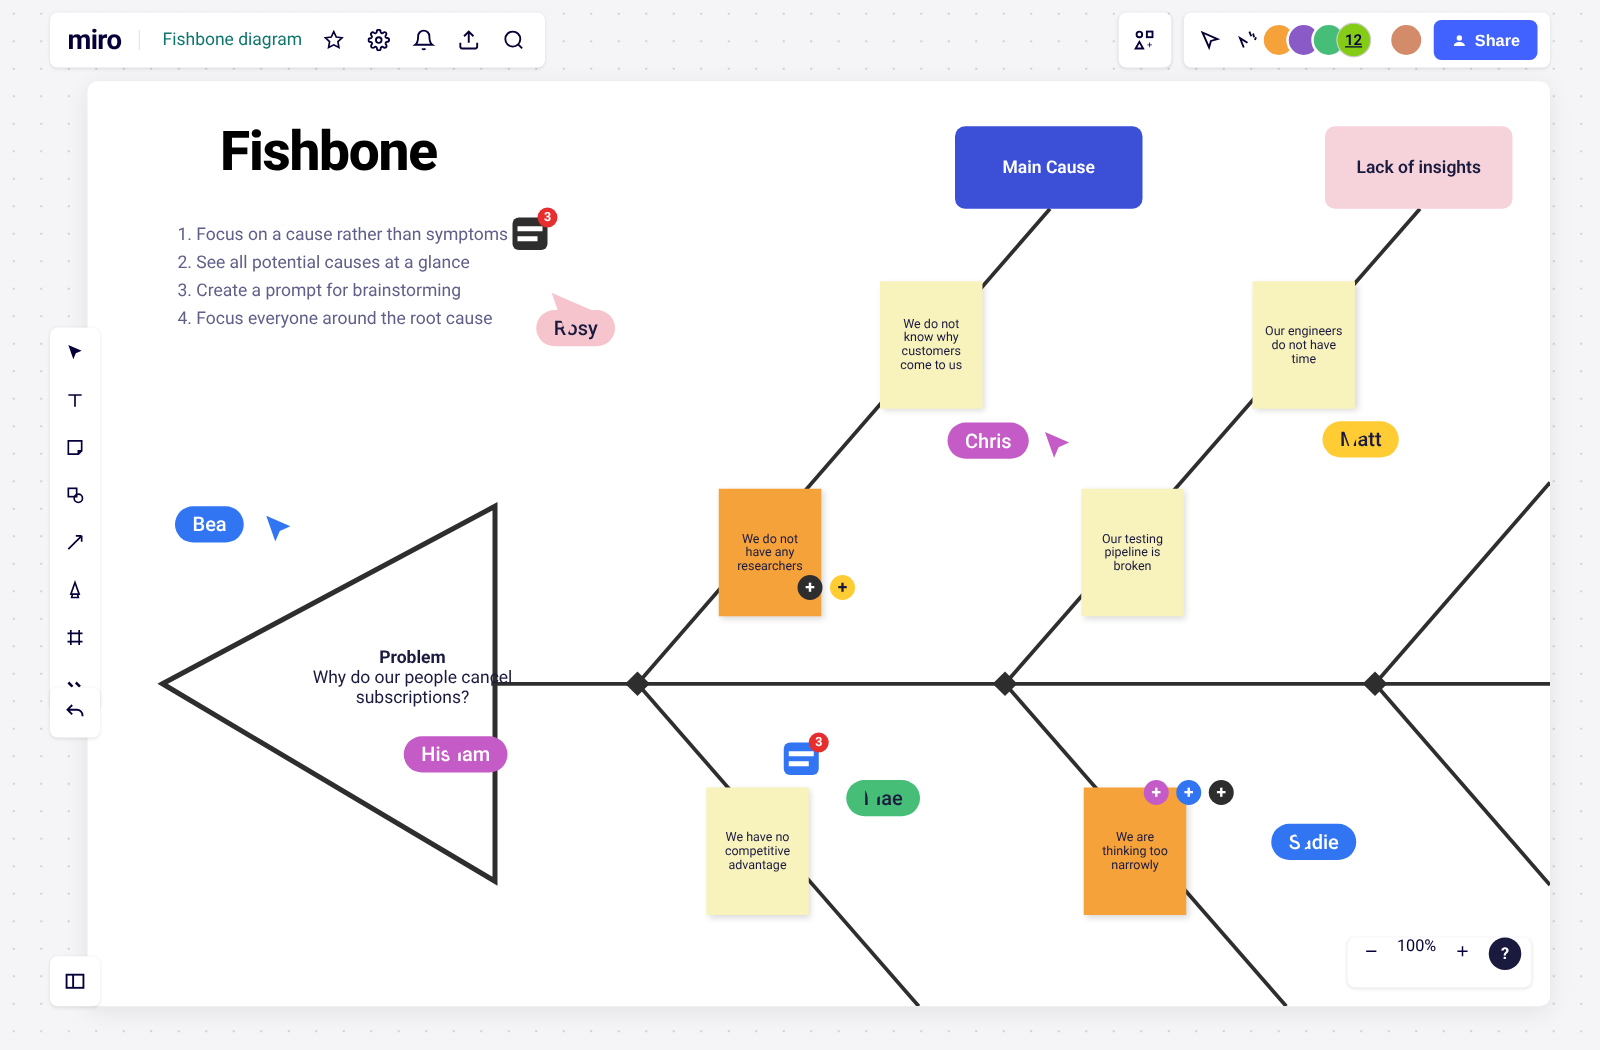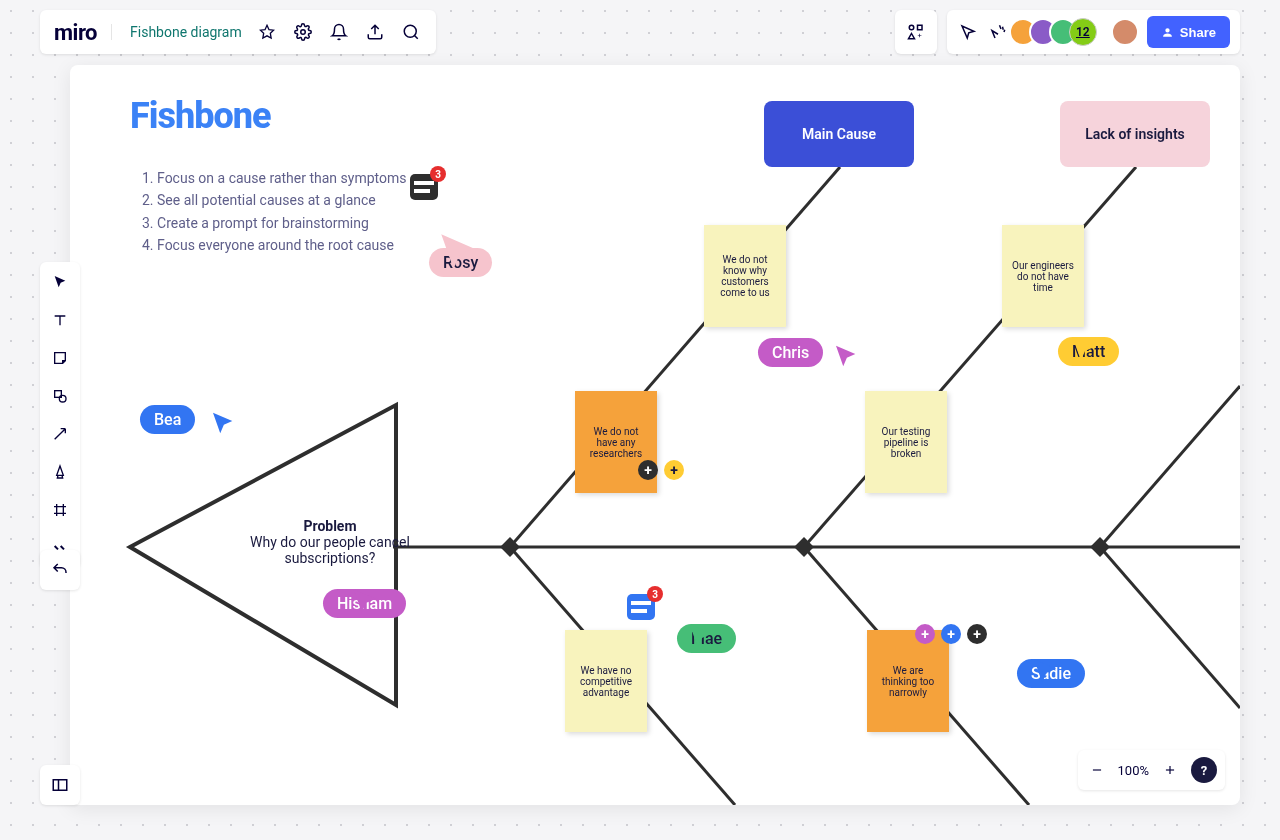--- a/index.html
+++ b/index.html
@@ -26,21 +26,21 @@
 
 .toolbox { position:absolute; left:40px; top:262px; width:40px; background:#fff; border-radius:6px; box-shadow:0 1px 3px rgba(0,0,0,.1); padding:6px 0; display:flex; flex-direction:column; align-items:center; gap:10px; z-index:30; }
 .toolbox + .toolbox-undo { position:absolute; left:40px; top:550px; width:40px; height:40px; background:#fff; border-radius:6px; box-shadow:0 1px 3px rgba(0,0,0,.1); display:flex; align-items:center; justify-content:center; z-index:30; }
 .bottombox { position:absolute; left:40px; bottom:35px; width:40px; height:40px; background:#fff; border-radius:6px; box-shadow:0 1px 3px rgba(0,0,0,.1); display:flex; align-items:center; justify-content:center; z-index:30; }
 .tool { width:28px; height:28px; display:flex; align-items:center; justify-content:center; color:#050038; cursor:pointer; }
 
 .canvas { position:absolute; left:70px; top:65px; right:40px; bottom:35px; background:#fff; border-radius:8px; overflow:hidden; box-shadow:0 4px 20px rgba(0,0,0,.08); }
 .canvas svg { position:absolute; top:0; left:0; width:100%; height:100%; }
 
 .title-block { position:absolute; left:60px; top:30px; }
-.big-title { font-size:36px; font-weight:800; color:#3b82f6; letter-spacing:-1px; }
+.big-title { font-size:44px; font-weight:800; color:#000000; letter-spacing:-1px;margin-left:46px; }
 .list { margin-top:30px; font-size:14px; color:#5f5f8a; line-height:1.6;margin-left:12px; }
 
 .triangle-label { position:absolute; left:150px; top:453px; width:220px; text-align:center; font-size:14px; color:#1a1a3f; }
 .triangle-label b { font-weight:700; }
 
 .cause-box { position:absolute; width:150px; height:66px; border-radius:8px; display:flex; align-items:center; justify-content:center; font-size:14px; font-weight:600; text-align:center; padding:0 10px; }
 .cause-main { background:#3b4fd7; color:#fff; left:694px; top:36px; }
 .cause-insights { background:#f6d3db; color:#1a1a3f; left:990px; top:36px; }
 
 .sticky { position:absolute; width:82px; height:102px; font-size:10px; color:#1a1a3f; text-align:center; display:flex; align-items:center; justify-content:center; padding:8px; box-shadow:2px 2px 5px rgba(0,0,0,.15); }
@@ -50,21 +50,21 @@
 .user-tag { position:absolute; display:flex; align-items:center; }
 .cursor-shape { width:18px; height:18px; }
 .tag-pill { border-radius:18px; padding:5px 14px; font-size:16px; font-weight:500; color:#1a1a3f; }
 
 .comment-bubble { position:absolute; width:28px; height:26px; border-radius:5px; display:flex; align-items:center; justify-content:center; }
 .comment-bubble::after { content:""; position:absolute; bottom:-5px; left:6px; border:5px solid transparent; border-top-color:inherit; }
 .badge { position:absolute; top:-8px; right:-8px; width:16px; height:16px; background:#e62e2e; border-radius:50%; color:#fff; font-size:10px; font-weight:700; display:flex; align-items:center; justify-content:center; }
 
 .dot-btn { position:absolute; width:20px; height:20px; border-radius:50%; display:flex; align-items:center; justify-content:center; color:#fff; font-size:14px; font-weight:700; cursor:pointer; }
 
-.zoom-bar { position:absolute; right:55px; bottom:50px; background:#fff; border-radius:6px; height:40px; box-shadow:0 1px 3px rgba(0,0,0,.1); display:flex; align-items:center; padding:0 8px; gap:10px; font-size:13px; color:#050038; z-index:30; }
+.zoom-bar { position:absolute; right:55px; bottom:50px; background:#fff; border-radius:6px; height:40px; box-shadow:0 1px 3px rgba(0,0,0,.1); display:flex; align-items:flex-start; padding:0 8px; gap:10px; font-size:13px; color:#050038; z-index:30; }
 .help-circle { width:26px; height:26px; background:#1a1a3f; color:#fff; border-radius:50%; display:flex; align-items:center; justify-content:center; font-size:13px; font-weight:700; }
 </style>
 </head>
 <body>
 
 <div class="topbar">
   <div class="topbar-left">
     <span class="logo">miro</span>
     <span class="board-title">Fishbone diagram</span>
     <span class="icon-btn">

